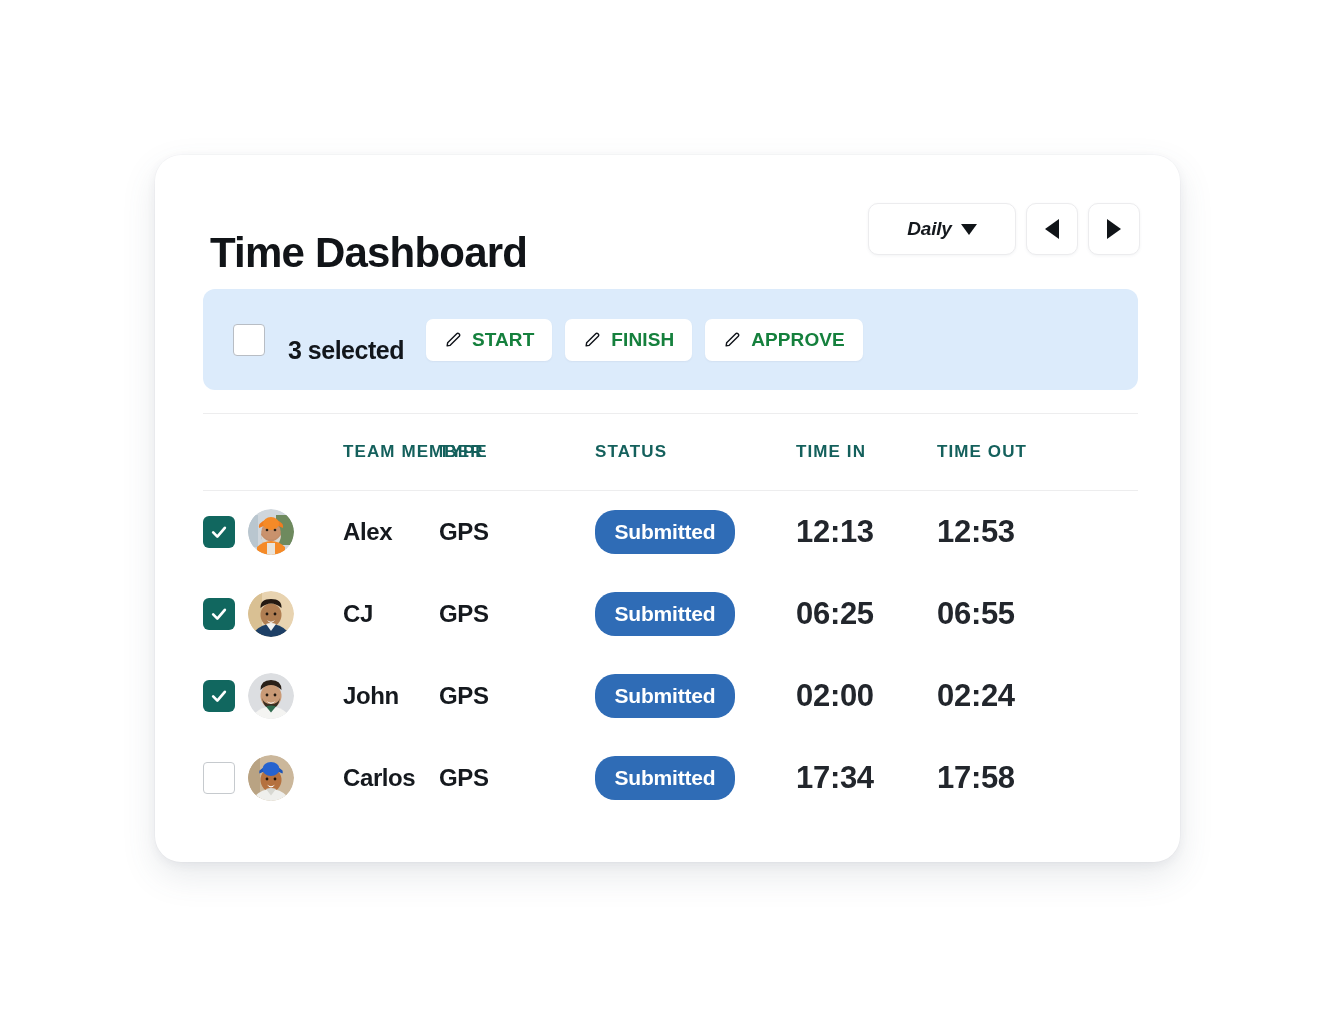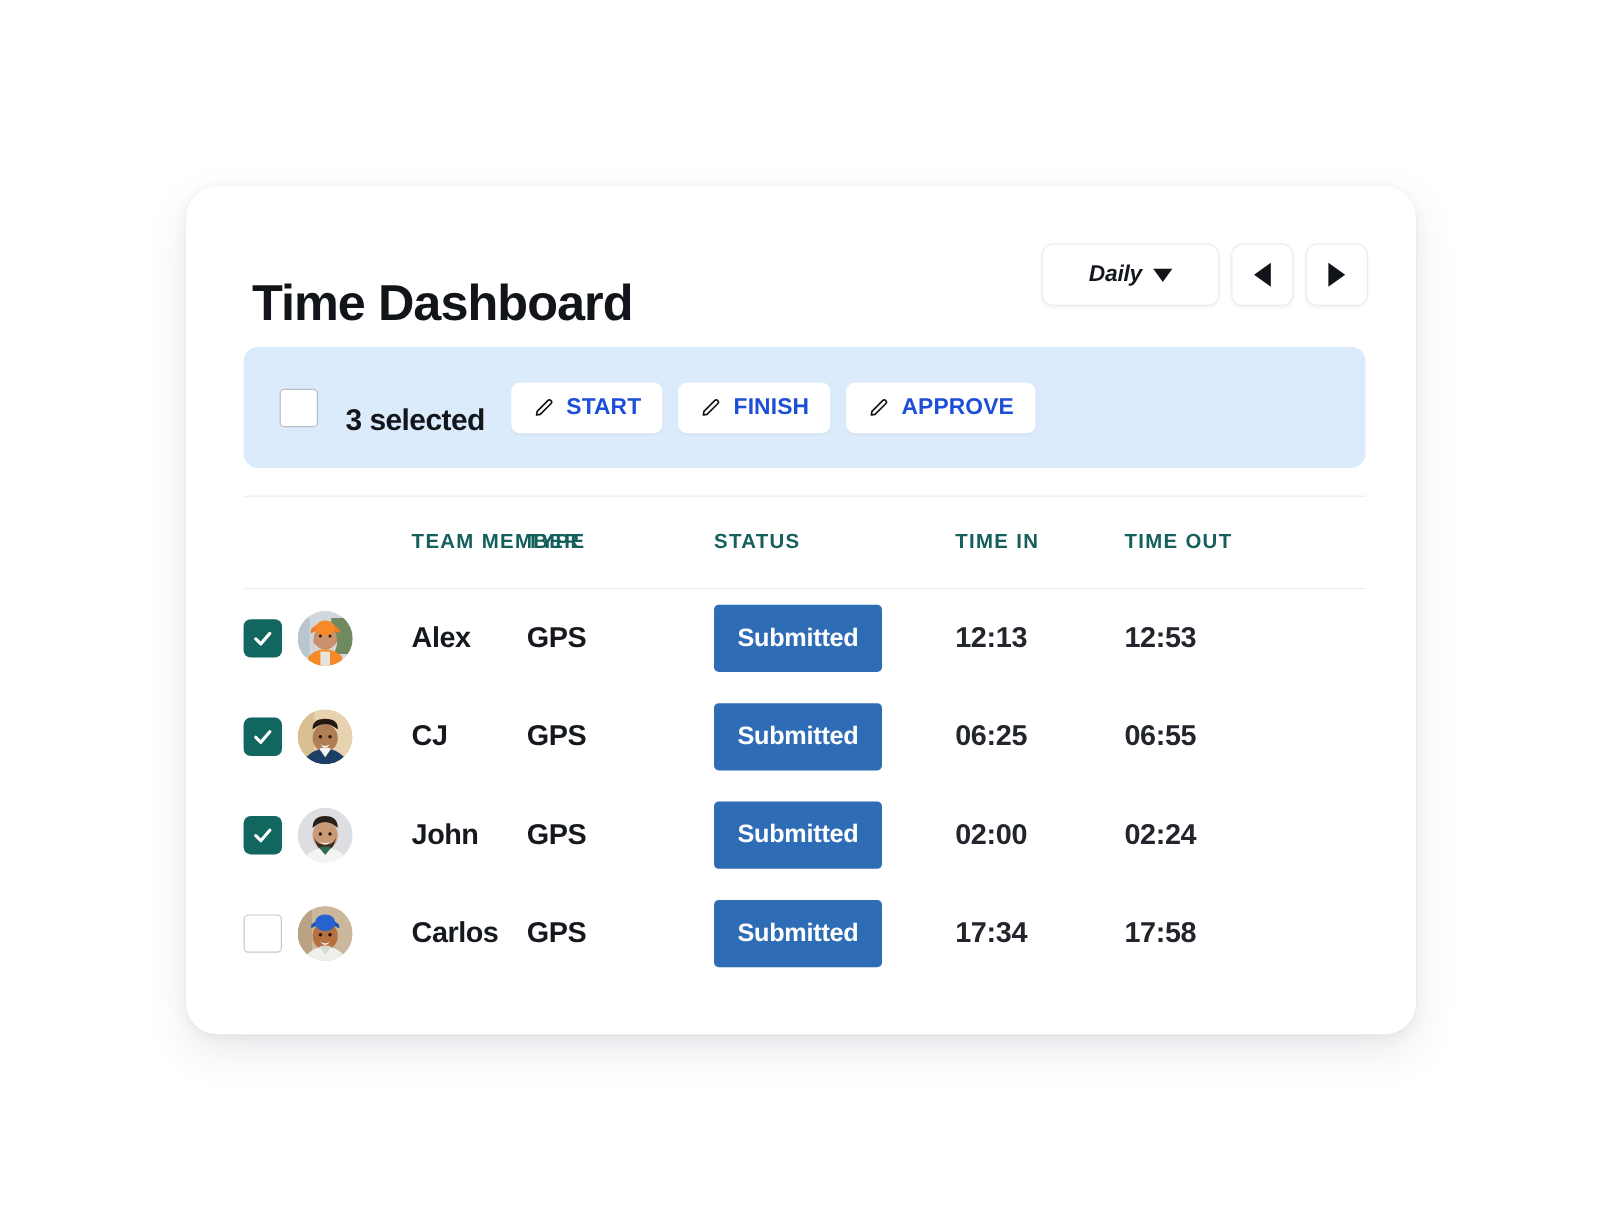--- a/index.html
+++ b/index.html
@@ -165,21 +165,21 @@
     display: flex;
     align-items: center;
     gap: 9px;
     cursor: pointer;
     font-family: "Liberation Sans", sans-serif;
     box-shadow: 0 1px 2px rgba(60,70,90,0.06);
   }
   .action-btn .txt {
     font-size: 19px;
     font-weight: 700;
-    color: #1d4ed8;
+    color: #15803d;
     letter-spacing: 0.1px;
     white-space: nowrap;
   }
   .pencil-icon { display: block; width: 19px; height: 19px; flex: 0 0 auto; }
 
   
   .table {
     position: absolute;
     left: 48px;
     top: 258px;
@@ -220,21 +220,21 @@
   .th.c-name { padding-left: 49px; }
 
   .cell-text {
     font-size: 24px;
     font-weight: 700;
     color: #15191e;
     letter-spacing: -0.4px;
     white-space: nowrap;
   }
   .time-text {
-    font-size: 24px;
+    font-size: 31px;
     font-weight: 700;
     color: #22262c;
     letter-spacing: -0.3px;
     white-space: nowrap;
   }
 
   .row-checkbox {
     width: 32px;
     height: 32px;
     border-radius: 6px;
@@ -260,24 +260,24 @@
     border-radius: 50%;
     overflow: hidden;
     position: relative;
   }
   .avatar svg { display: block; width: 46px; height: 46px; }
 
   .badge {
     display: inline-flex;
     align-items: center;
     justify-content: center;
-    height: 56px;
+    height: 44px;
     min-width: 140px;
     padding: 0 18px;
-    border-radius: 4px;
+    border-radius: 20px;
     background: #2f6cb6;
     color: #ffffff;
     font-size: 21px;
     font-weight: 700;
     letter-spacing: -0.2px;
     cursor: pointer;
     white-space: nowrap;
   }
 </style>
 </head>

